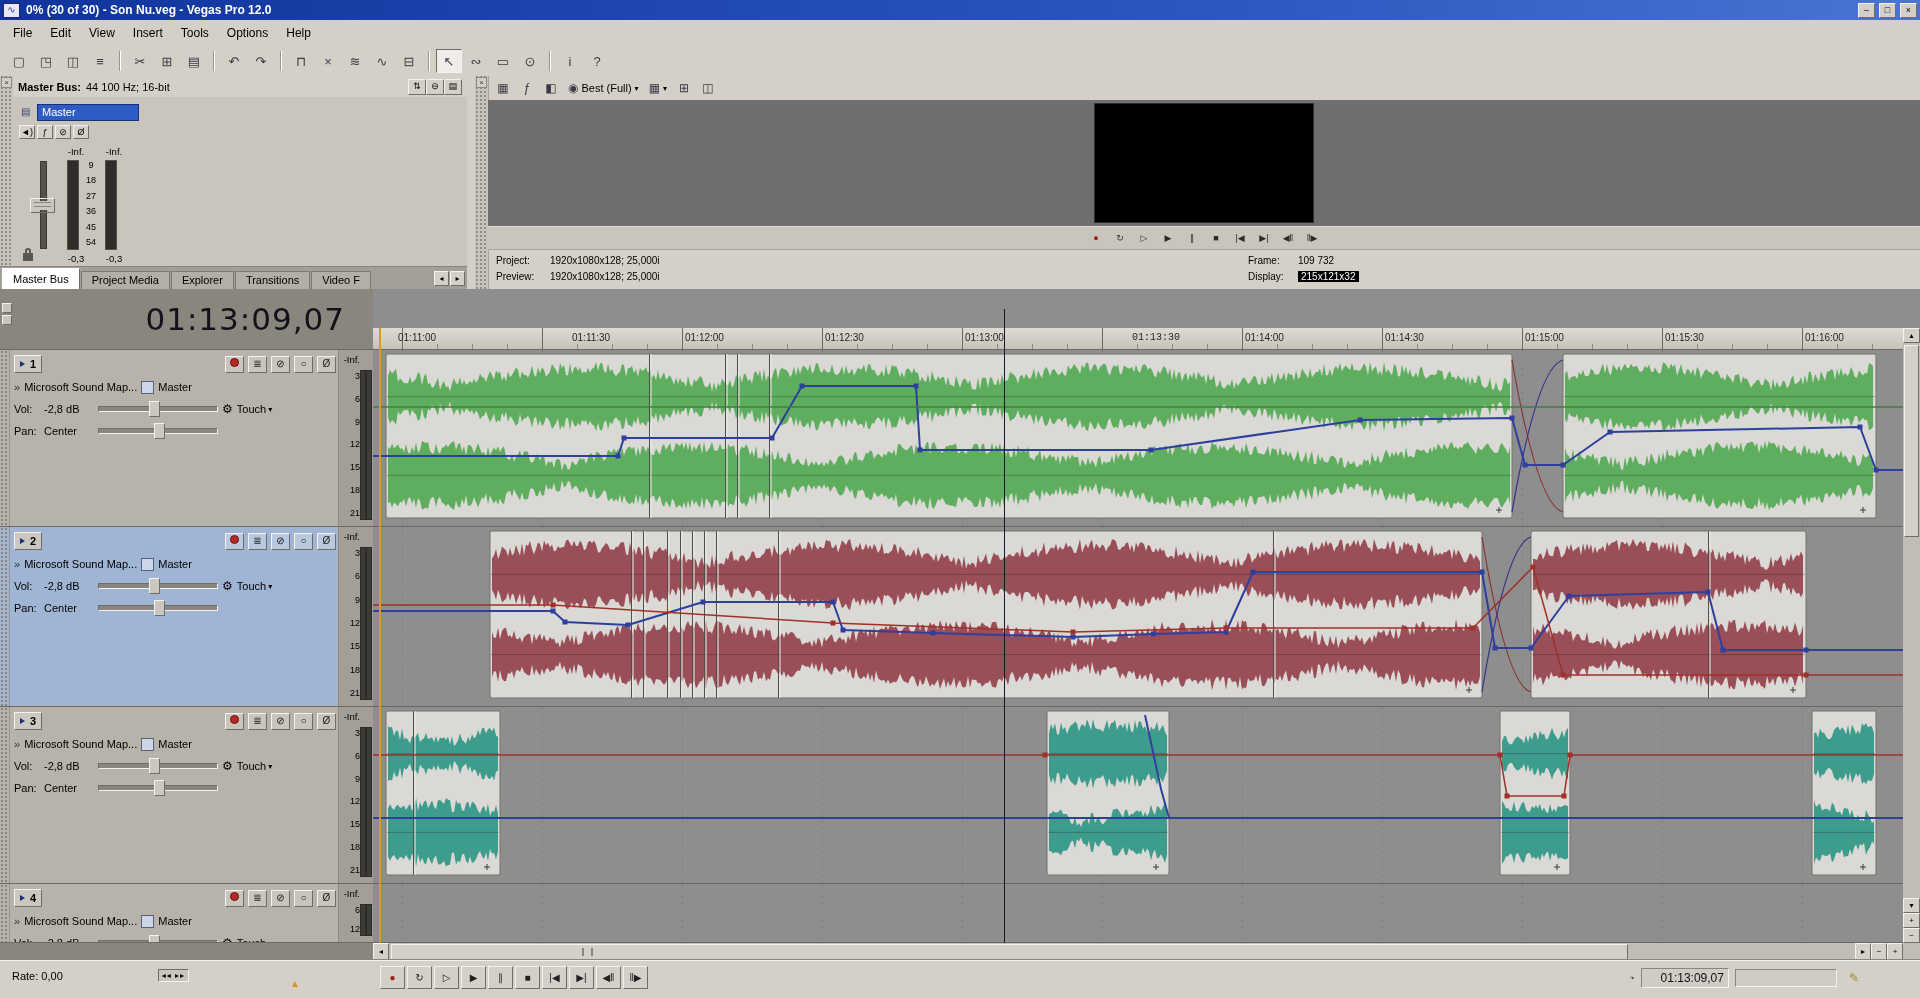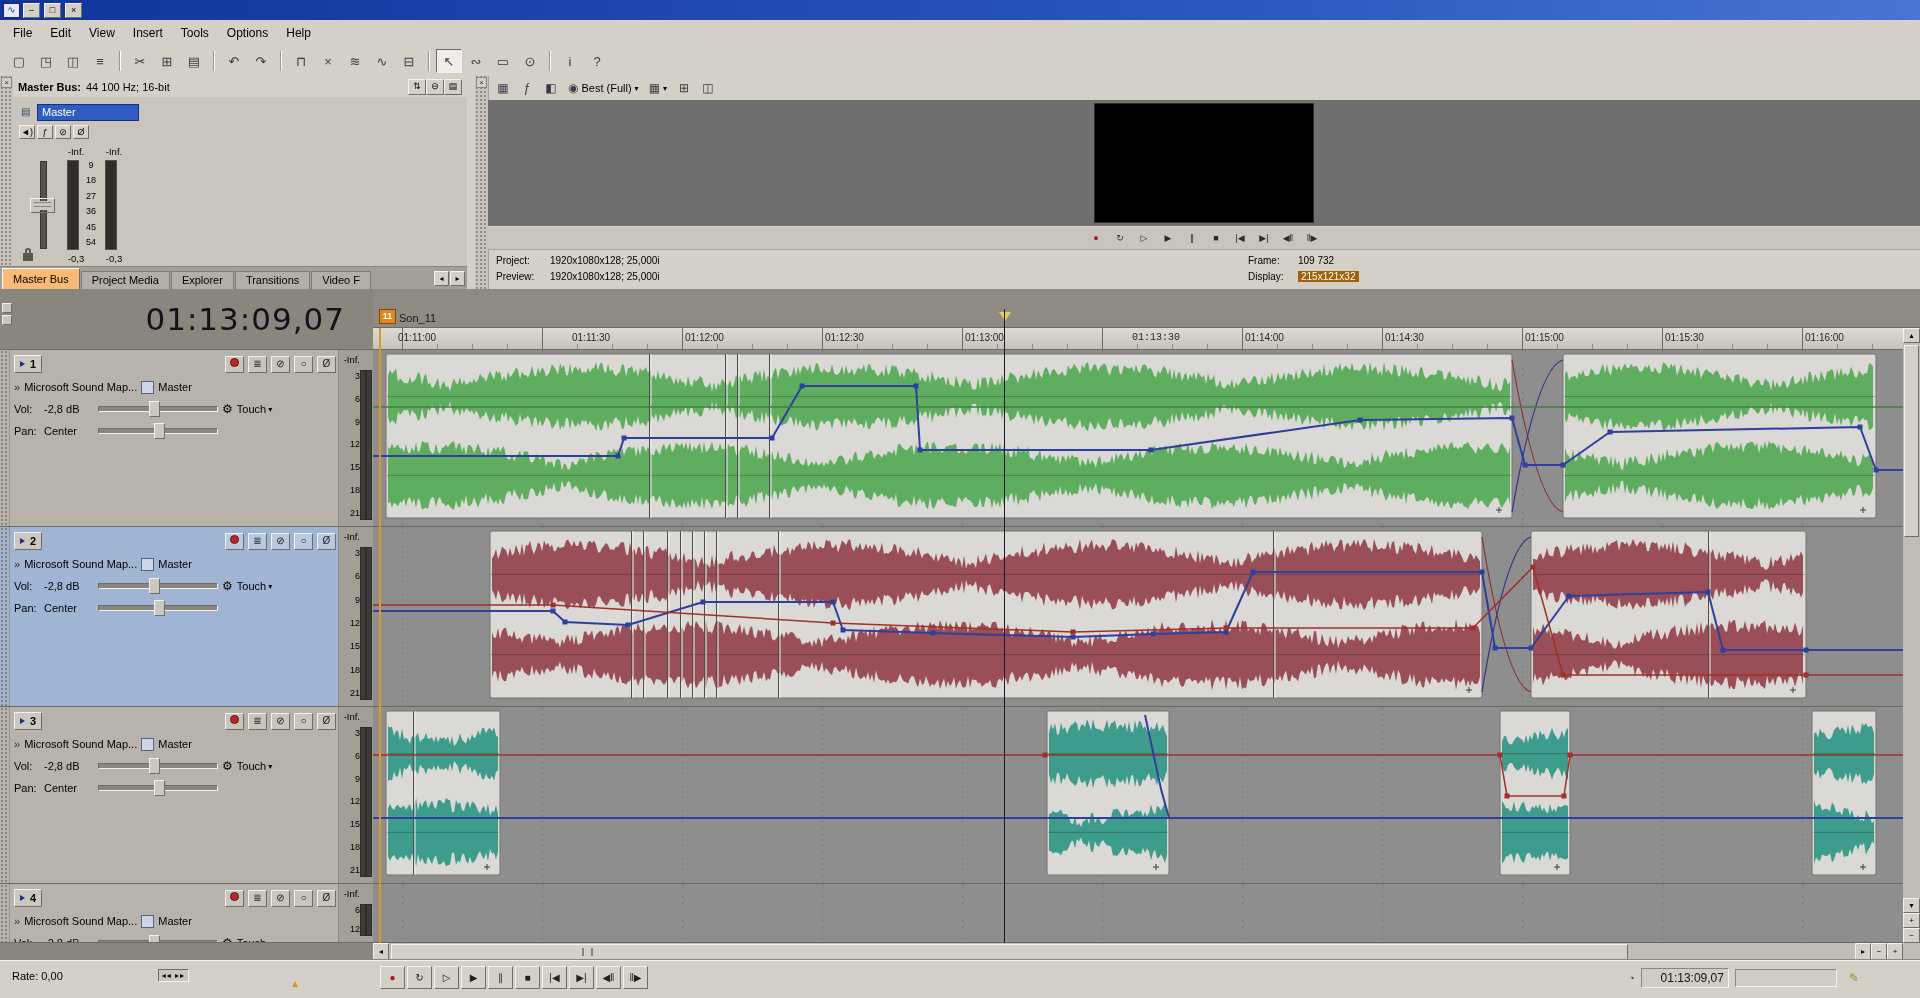--- a/index.html
+++ b/index.html
@@ -38,42 +38,42 @@
   .mgrooveL,.mgrooveR{position:absolute;top:63px;height:88px;width:10px;background:#2f2d2a;border:1px solid #55524c;}
   .mgrooveL{left:54px;}.mgrooveR{left:92px;}
   .mmscale{position:absolute;left:67px;top:64px;height:86px;width:22px;display:flex;flex-direction:column;justify-content:space-between;align-items:center;font-size:9px;}
   .msnum{line-height:9px;}
   .mval{position:absolute;top:156px;width:30px;text-align:center;font-size:9.5px;}
   .vl{left:48px;}.vr{left:86px;}
   .lock{position:absolute;left:10px;top:156px;width:10px;height:8px;background:#5a574f;}
   .lock::before{content:"";position:absolute;left:2px;top:-5px;width:6px;height:5px;border:2px solid #5a574f;border-bottom:none;border-radius:3px 3px 0 0;box-sizing:border-box;}
   .tabs-row{position:absolute;left:0;right:0;bottom:0;height:22px;background:#a39f97;display:flex;align-items:flex-end;padding:0 2px;border-top:1px solid #8a867e;}
   .tab{height:17px;line-height:17px;padding:0 10px;background:#b3afa7;border:1px solid #7d7a73;border-bottom:none;margin-right:1px;font-size:11px;white-space:nowrap;}
-  .tab.active{height:20px;line-height:20px;background:#fdba74;border-color:#fff #6f6d68 #d4d0c8 #fff;}
+  .tab.active{height:20px;line-height:20px;background:#ffffff;border-color:#fff #6f6d68 #d4d0c8 #fff;}
   .tabscroll{margin-left:auto;display:flex;gap:1px;padding-bottom:3px;}
   .tsbtn{width:15px;height:15px;font-size:8px;line-height:12px;background:#d4d0c8;border:1px solid;border-color:#f4f2ee #6f6d68 #6f6d68 #f4f2ee;padding:0;}
   .vsplitter{position:absolute;left:467px;top:0;width:8px;height:213px;background:#d4d0c8;}
 
   .preview-panel{position:absolute;left:475px;top:0;right:0;height:213px;background:#d4d0c8;}
   .preview-panel .panel-grip{bottom:0;}
   .pv-inner{position:absolute;left:13px;top:0;right:0;bottom:0;}
   .pv-toolbar{height:24px;display:flex;align-items:center;gap:2px;padding:0 4px;border-bottom:1px solid #a8a49c;}
   .pvb{height:20px;min-width:22px;display:inline-flex;align-items:center;justify-content:center;gap:3px;background:#d4d0c8;border:1px solid #d4d0c8;font-size:11px;padding:0 3px;}
   .pvg{font-size:12px;color:#3a3a46;}
   .pvarr{font-size:8px;}
   .pv-video{position:absolute;left:0;right:0;top:24px;height:126px;background:#6f6f6f;display:flex;align-items:center;justify-content:center;}
   .video-screen{width:218px;height:118px;background:#000;border:1px solid #2e2e2e;}
   .pv-transport{position:absolute;left:0;right:0;top:150px;height:22px;background:#c9c5bd;border-top:1px solid #dcd9d2;border-bottom:1px solid #a8a49c;display:flex;align-items:center;justify-content:center;gap:2px;}
   .pvt{width:22px;height:17px;font-size:9px;line-height:14px;background:#c9c5bd;border:1px solid #c9c5bd;color:#2a2a2a;padding:0;}
   .pv-info{position:absolute;left:0;right:0;top:173px;bottom:0;font-size:10px;}
   .pv-il{position:absolute;left:8px;top:4px;line-height:16px;}
   .pv-il .lab{display:inline-block;width:54px;}
   .pv-ir{position:absolute;left:745px;top:4px;line-height:16px;margin-left:15px;}
   .pv-ir .lab{display:inline-block;width:50px;}
-  .hl{background:#a16207;color:#fff;padding:0 3px;}
+  .hl{background:#000000;color:#fff;padding:0 3px;}
 
   
   .tl-section{position:absolute;top:289px;left:0;right:0;bottom:37px;background:#8a867e;}
   .left-col{position:absolute;left:0;top:0;width:373px;bottom:0;background:#8a867e;}
   .tl-corner{position:relative;height:61px;border-bottom:1px solid #6e6a62;box-sizing:border-box;}
   .big-time{position:absolute;right:28px;top:12px;font-size:31px;letter-spacing:1px;color:#12121c;font-family:"DejaVu Sans",sans-serif;}
   .mini-btns{position:absolute;left:2px;top:14px;display:flex;flex-direction:column;gap:2px;}
   .mini{width:10px;height:10px;background:#c9c5bd;border:1px solid;border-color:#f4f2ee #6f6d68 #6f6d68 #f4f2ee;padding:0;}
   .track-headers{position:absolute;top:61px;left:0;width:373px;}
   .thead{position:relative;display:flex;background:#b7b3ab;border-bottom:1px solid #6e6a62;box-sizing:border-box;overflow:hidden;}
@@ -143,20 +143,21 @@
   .bb-field{width:100px;height:16px;border:1px solid;border-color:#8a867e #f4f2ee #f4f2ee #8a867e;background:#cfccc4;display:inline-block;}
   .bb-icon2{font-size:12px;color:#9a8a20;background:none;border:none;}
 </style>
 </head>
 <body>
 
 <div id="window">
 
   <div class="titlebar">
     <span class="app-icon">∿</span>
+    <span class="title">0% (30 of 30) - Son Nu.veg - Vegas Pro 12.0</span>
     <span class="winbtns">
       <button class="wbtn">–</button>
       <button class="wbtn">□</button>
       <button class="wbtn">×</button>
     </span>
   </div>
 
   <div class="menubar">
       <span class="menu-item">File</span>
       <span class="menu-item">Edit</span>
@@ -524,25 +525,20 @@
                 <div class="mnum">12</div>
               </div>
               <div class="mgroove g1"></div>
               <div class="mgroove g2"></div>
             </div>
           </div>
         </div>
       <div class="left-bottom"></div>
     </div>
     <div class="tl-right">
-      <div class="markerbar">
-        <span class="marker-badge">11</span>
-        <span class="marker-label">Son_11</span>
-        <span class="ph-flag" style="left: 626px;"></span>
-      </div>
       <div class="ruler">
           <i class="rminor" style="left: 29px;"></i>
           <i class="rminor" style="left: 64px;"></i>
           <i class="rminor" style="left: 99px;"></i>
           <i class="rminor" style="left: 134px;"></i>
           <i class="rminor" style="left: 169px;"></i>
           <i class="rminor" style="left: 204px;"></i>
           <i class="rminor" style="left: 239px;"></i>
           <i class="rminor" style="left: 274px;"></i>
           <i class="rminor" style="left: 309px;"></i>

